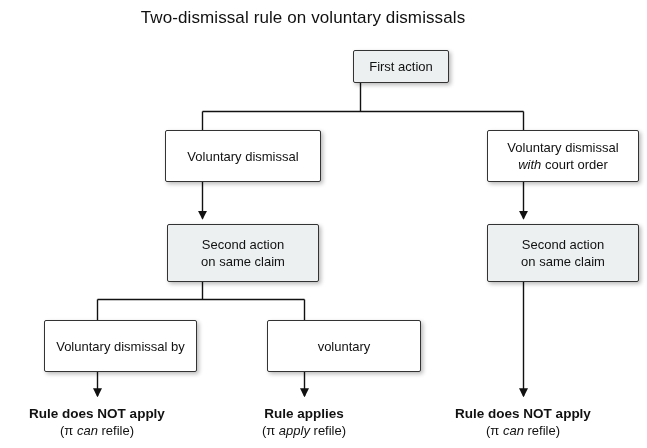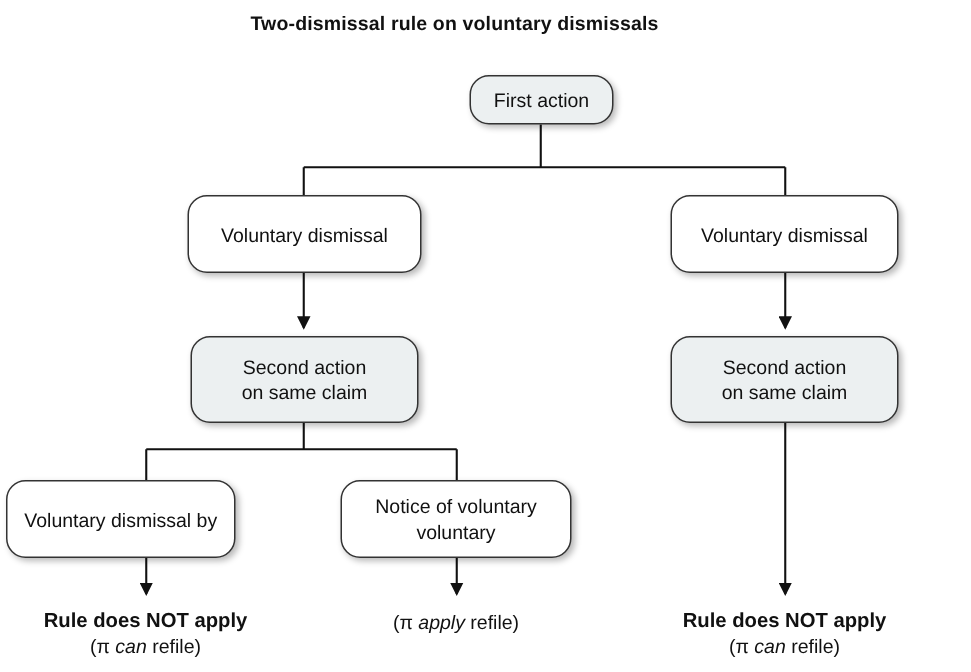--- a/index.html
+++ b/index.html
@@ -11,48 +11,49 @@
     font-family: "Liberation Sans", "DejaVu Sans", sans-serif;
     color: var(--text, #111);
     overflow: hidden;
   }
   .title {
     position: absolute;
     top: 8px;
     left: 0;
     width: 606px;
     text-align: center;
-    font-size: 13px;
-    font-weight: bold;
+    font-size: 17px;
+    font-weight: normal;
     letter-spacing: 0.1px;
   }
   svg.connectors {
     position: absolute;
     left: 0; top: 0;
     width: 647px; height: 448px;
   }
   svg.connectors line {
     stroke: var(--line, #111);
     stroke-width: 1.4;
   }
   .box {
     position: absolute;
     box-sizing: border-box;
     background: var(--box-fill-white, #fff);
     border: 1px solid var(--box-border, #333);
-    border-radius: 13px;
+    border-radius: 2px;
     box-shadow: 2px 2px 4px rgba(0,0,0,0.28);
     display: flex;
     flex-direction: column;
     align-items: center;
     justify-content: center;
     text-align: center;
     font-size: 13px;
     line-height: 17px;
     padding: 0 4px;
+    margin-left: 40px;
   }
   .box.shaded { background: var(--box-fill-shaded, #ecf0f1); }
   .outcome {
     position: absolute;
     width: 200px;
     text-align: center;
     line-height: 16px;
   }
   .outcome .heading { font-size: 13.5px; font-weight: bold; }
   .outcome .sub { font-size: 13px; margin-top: 1px; }
@@ -93,47 +94,48 @@
   <div class="box shaded" style="left:313px; top:50px; width:96px; height:33px;">
     <span>First action</span>
   </div>
 
   <div class="box" style="left:125px; top:130px; width:156px; height:52px;">
     <span>Voluntary dismissal</span>
   </div>
 
   <div class="box" style="left:447px; top:130px; width:152px; height:52px;">
     <span>Voluntary dismissal</span>
+    <span><i>with</i><span> court order</span></span>
   </div>
 
   <div class="box shaded" style="left:127px; top:224px; width:152px; height:58px;">
     <span>Second action</span>
     <span>on same claim</span>
   </div>
 
   <div class="box shaded" style="left:447px; top:224px; width:152px; height:58px;">
     <span>Second action</span>
     <span>on same claim</span>
   </div>
 
   <div class="box" style="left:4px; top:320px; width:153px; height:52px;">
     <span>Voluntary dismissal by</span>
   </div>
 
   <div class="box" style="left:227px; top:320px; width:154px; height:52px;">
-    <span>Notice of voluntary</span>
     <span>voluntary</span>
   </div>
 
   <div class="outcome" style="left:-3px; top:406px;">
     <div class="heading">Rule does NOT apply</div>
     <div class="sub"><span>(π </span><i>can</i><span> refile)</span></div>
   </div>
 
   <div class="outcome" style="left:204px; top:406px;">
+    <div class="heading">Rule applies</div>
     <div class="sub"><span>(π </span><i>apply</i><span> refile)</span></div>
   </div>
 
   <div class="outcome" style="left:423px; top:406px;">
     <div class="heading">Rule does NOT apply</div>
     <div class="sub"><span>(π </span><i>can</i><span> refile)</span></div>
   </div>
 
 </div>
 

